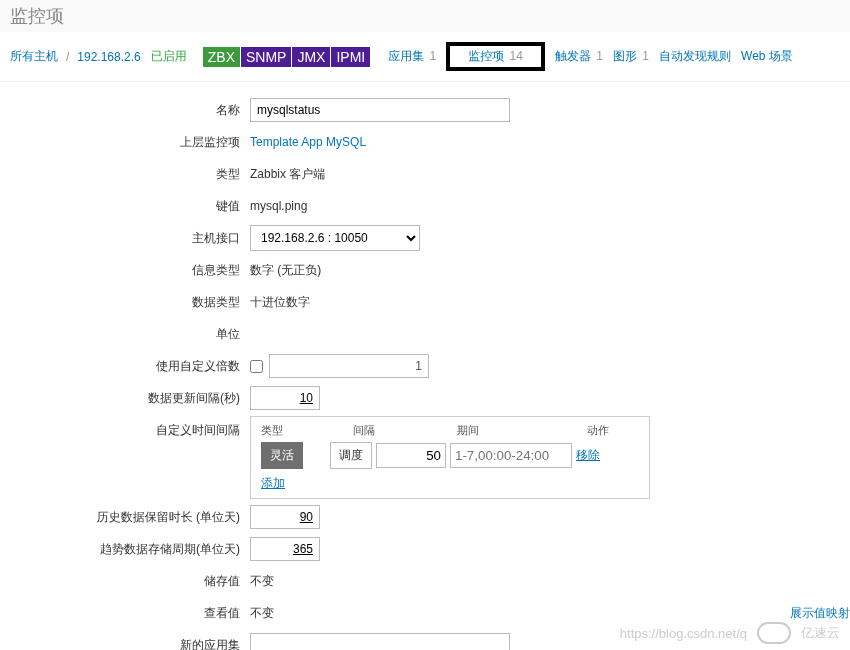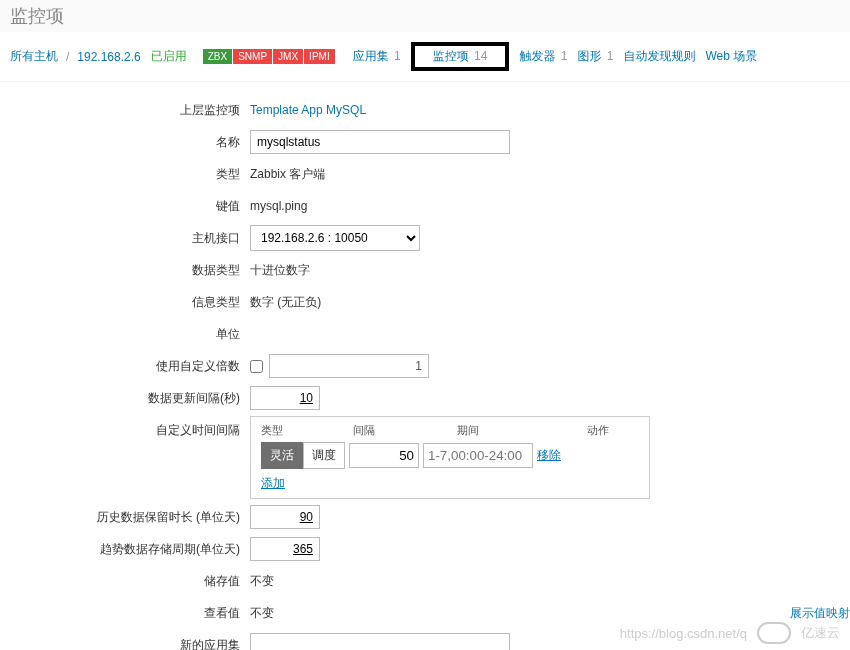--- a/index.html
+++ b/index.html
@@ -3,47 +3,47 @@
 <meta charset="utf-8">
 <style>
   * { box-sizing: border-box; margin: 0; padding: 0; }
   body { font-family: Arial, "Microsoft YaHei", sans-serif; font-size: 12px; background: #fff; color: #333; width: 850px; }
   .page-title { font-size: 18px; color: #888; padding: 4px 10px; background:#f9f9f9;}
   .breadcrumb-bar { padding: 10px; display: flex; align-items: center; gap: 4px; flex-wrap: wrap; border-bottom: 1px solid #eee; }
   .link { color: #0275b8; cursor: pointer; }
   .sep { color: #999; margin: 0 4px; }
   .enabled { color: #2ea836; margin: 0 6px; }
   .badge-strip { display: inline-flex; gap: 1px; margin: 0 6px; }
-  .badge { color: #fff; font-size: 10px; padding: 2px 5px; }
+  .badge { color: #fff; font-size: 14px; padding: 2px 5px; }
   .badge.zbx { background: #3c9a3c; }
-  .badge.dim { background: #ef4444; }
+  .badge.dim { background: #4c1d95; }
   .tabs { display: inline-flex; gap: 10px; margin-left: 8px; align-items: center; }
   .tab { color: #0275b8; cursor: pointer; }
   .tab .count { color: #999; margin-left: 2px; }
   .tab.active { border: 4px solid #000000; padding: 2px 18px; background:#fff;}
   .form { padding: 10px 0; }
   .row { display: flex; align-items: center; margin: 4px 0; min-height: 28px; }
   .lbl { width: 250px; text-align: right; padding-right: 10px; color: #333; }
   .ctl { flex: 1; display:flex; align-items:center; gap:6px; }
   input.txt, select.sel { border: 1px solid #bbb; padding: 4px 6px; font-size: 12px; background:#fff; }
   .w-lg { width: 260px; }
   .w-md { width: 170px; }
   .w-sm { width: 70px; text-align: right; text-decoration: underline; }
   .w-mult { width: 160px; text-align:right; }
   .green-border { border: 2px solid #a6d8a6; }
   .static-val { padding: 4px 0; }
   .interval-box { border: 1px solid #ccc; padding: 6px 10px; width: 400px; }
   .int-head { display: flex; font-size: 11px; color:#555; margin-bottom:4px;}
   .ih-type{width:92px;} .ih-int{width:104px;} .ih-per{width:130px;} .ih-act{}
   .int-row { display:flex; align-items:center; gap:4px; margin-bottom:6px;}
-  .seg { display:inline-flex; }
+  .seg { display:inline-flex;gap:27px; }
   .seg-btn { border:1px solid #bbb; padding:4px 8px; font-size:12px; cursor:pointer; background:#fff;}
   .seg-btn.active{background:#6f6f6f; color:#fff; border-color:#6f6f6f;}
   .int-input{ border:1px solid #bbb; padding:4px; width:70px; text-align:right;}
-  .int-period{ border:1px solid #bbb; padding:4px; width:110px; color:#404040;}
+  .int-period{ border:1px solid #bbb; padding:4px; width:122px; color:#404040;}
   .underline-link { color:#0275b8; text-decoration: underline; cursor:pointer; font-size:12px;}
   .watermark{ position:fixed; bottom:6px; right:10px; color:#ccc; font-size:13px; display:flex; align-items:center; gap:10px;}
   .cloud{ width:34px; height:22px; border:2px solid #ccc; border-radius:12px; position:relative;}
 </style>
 </head>
 <body>
 
 <div class="page-title">监控项</div>
 
 <div class="breadcrumb-bar">
@@ -63,34 +63,34 @@
     <span class="tab"><span>触发器</span> <span class="count">1</span></span>
     <span class="tab"><span>图形</span> <span class="count">1</span></span>
     <span class="tab">自动发现规则</span>
     <span class="tab">Web 场景</span>
   </span>
 </div>
 
 <div class="form">
 
   <div class="row">
+    <div class="lbl">名称</div>
+    <div class="ctl">
+        <input class="txt w-lg" value="mysqlstatus" style="">
+      </div>
+  </div>
+
+  <div class="row">
     <div class="lbl">上层监控项</div>
     <div class="ctl">
         <span class="link">Template App MySQL</span>
       </div>
   </div>
 
   <div class="row">
-    <div class="lbl">名称</div>
-    <div class="ctl">
-        <input class="txt w-lg" value="mysqlstatus" style="">
-      </div>
-  </div>
-
-  <div class="row">
     <div class="lbl">类型</div>
     <div class="ctl">
         <span class="static-val">Zabbix 客户端</span>
       </div>
   </div>
 
   <div class="row">
     <div class="lbl">键值</div>
     <div class="ctl">
         <span class="static-val">mysql.ping</span>
@@ -98,30 +98,30 @@
   </div>
 
   <div class="row">
     <div class="lbl">主机接口</div>
     <div class="ctl">
         <select class="sel w-md"><option>192.168.2.6 : 10050</option></select>
       </div>
   </div>
 
   <div class="row">
+    <div class="lbl">信息类型</div>
+    <div class="ctl">
+        <span class="static-val">数字 (无正负)</span>
+      </div>
+  </div>
+
+  <div class="row">
     <div class="lbl">数据类型</div>
     <div class="ctl">
         <span class="static-val">十进位数字</span>
-      </div>
-  </div>
-
-  <div class="row">
-    <div class="lbl">信息类型</div>
-    <div class="ctl">
-        <span class="static-val">数字 (无正负)</span>
       </div>
   </div>
 
   <div class="row">
     <div class="lbl">单位</div>
     <div class="ctl"></div>
   </div>
 
   <div class="row">
     <div class="lbl">使用自定义倍数</div>

